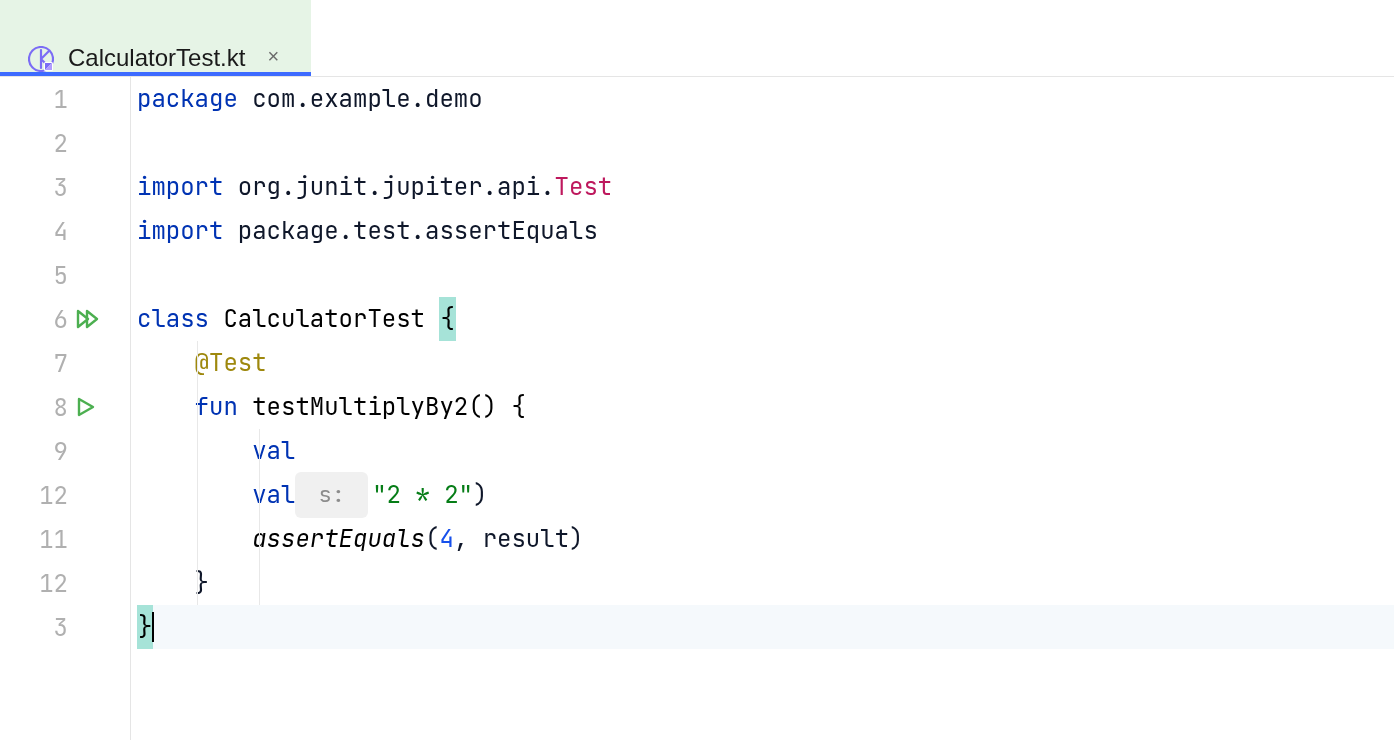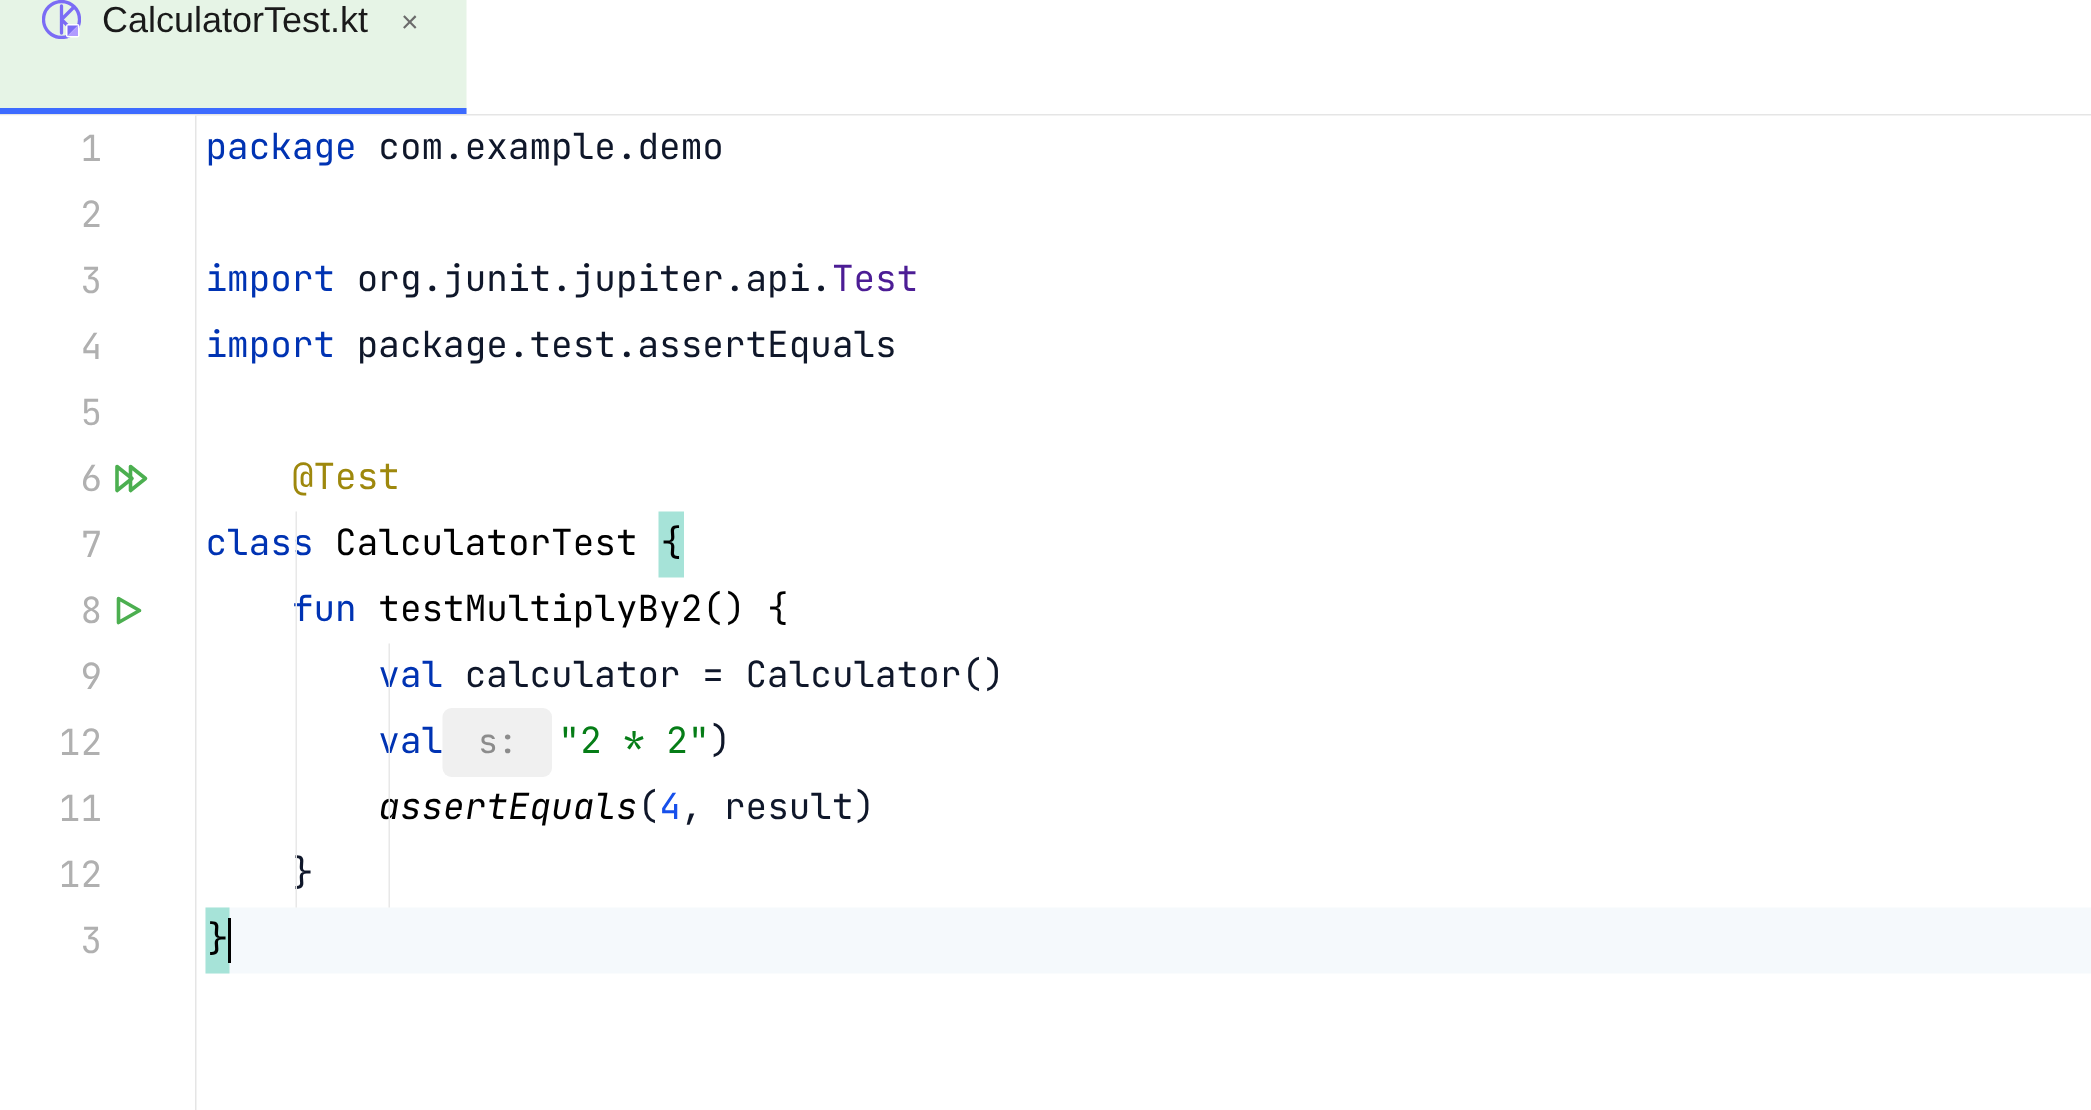--- a/index.html
+++ b/index.html
@@ -11,21 +11,21 @@
     overflow: hidden;
   }
   .tab-bar {
     display: flex;
     height: 77px;
     border-bottom: 1px solid #e5e5e5;
     background: #ffffff;
   }
   .tab {
     display: flex;
-    align-items: flex-start;
+    align-items: flex-end;
     gap: 14px;
     padding: 0 28px;
     background: #e6f4e6;
     border-bottom: 4px solid #3d6bff;
     position: relative;
   }
   .tab-icon {
     display: flex;
     align-items: center;
     justify-content: center;
@@ -93,21 +93,21 @@
   .code-line.current {
     background: #f5f9fc;
   }
   .kw { color: #0033b3; }
   .ident { color: #0f172a; }
   .type { color: #000000; }
   .anno { color: #9e880d; }
   .str { color: #067d17; }
   .num { color: #1750eb; }
   .fn-call-italic { color: #000000; font-style: italic; }
-  .import-tail { color: #4c1d95; }
+  .import-tail { color: #be185d; }
   .hint {
     background: #f0f0f0;
     color: #8c8c8c;
     border-radius: 6px;
     padding: 1px 10px;
     font-size: 22px;
     font-family: inherit;
     margin-right: 4px;
     display: inline-block;
   }
@@ -204,22 +204,22 @@
 
   <div class="code-area">
     <div class="indent-guide" style="left:66px; top:264px; height:264px;"></div>
     <div class="indent-guide" style="left:128px; top:352px; height:176px;"></div>
 
     <div class="code-line"><span class="kw">package</span><span class="ident"> com.example.demo</span></div>
     <div class="code-line"></div>
     <div class="code-line"><span class="kw">import</span><span class="ident"> org.junit.jupiter.api.</span><span class="import-tail">Test</span></div>
     <div class="code-line"><span class="kw">import</span><span class="ident"> package.test.assertEquals</span></div>
     <div class="code-line"></div>
+    <div class="code-line"><span class="kw">class</span><span class="type"> CalculatorTest </span><span class="brace-match">{</span></div>
     <div class="code-line"><span>    </span><span class="anno">@Test</span></div>
-    <div class="code-line"><span class="kw">class</span><span class="type"> CalculatorTest </span><span class="brace-match">{</span></div>
     <div class="code-line"><span>    </span><span class="kw">fun</span><span class="type"> testMultiplyBy2() {</span></div>
-    <div class="code-line"><span>        </span><span class="kw">val</span><span class="ident"> calculator = Calculator()</span></div>
+    <div class="code-line"><span>        </span><span class="kw">val</span></div>
     <div class="code-line"><span>        </span><span class="kw">val</span><span class="hint"> s: </span><span class="str">"2 * 2"</span><span class="ident">)</span></div>
     <div class="code-line"><span>        </span><span class="fn-call-italic">assertEquals</span><span class="ident">(</span><span class="num">4</span><span class="ident">, result)</span></div>
     <div class="code-line"><span>    </span><span class="ident">}</span></div>
     <div class="code-line current"><span class="brace-match">}</span><span class="cursor-caret"></span></div>
   </div>
 </div>
 
 </body></html>

